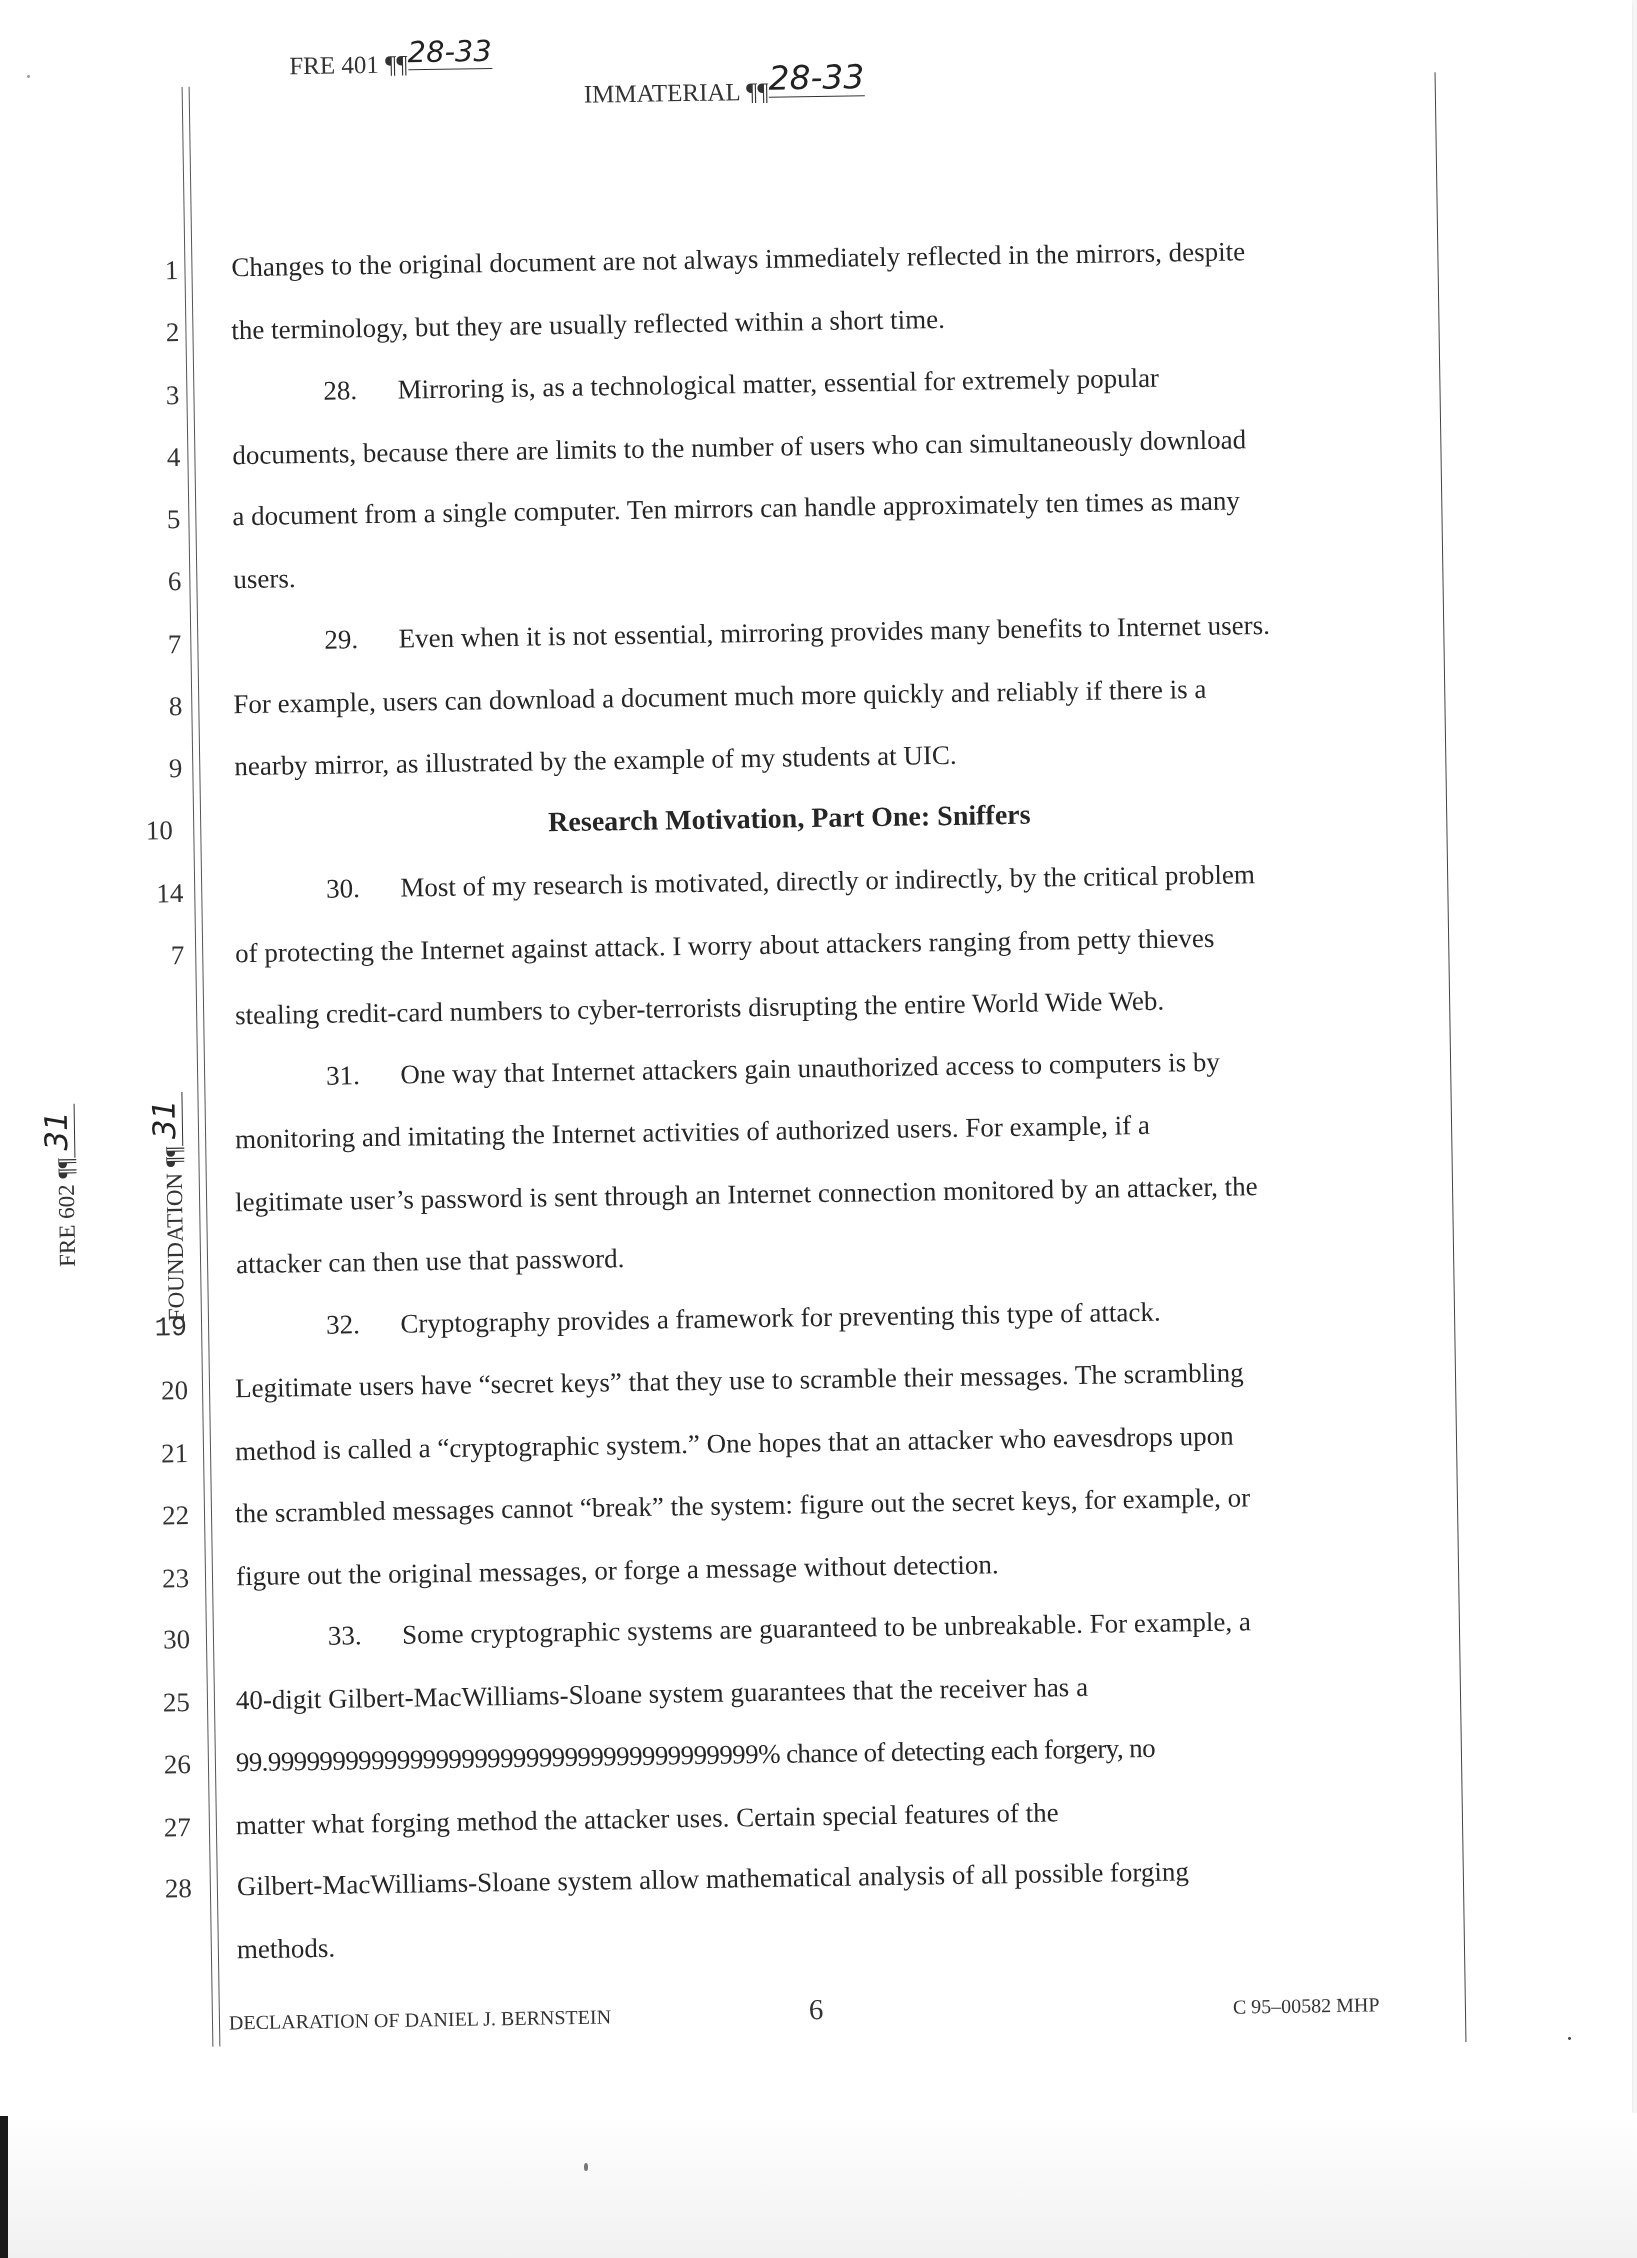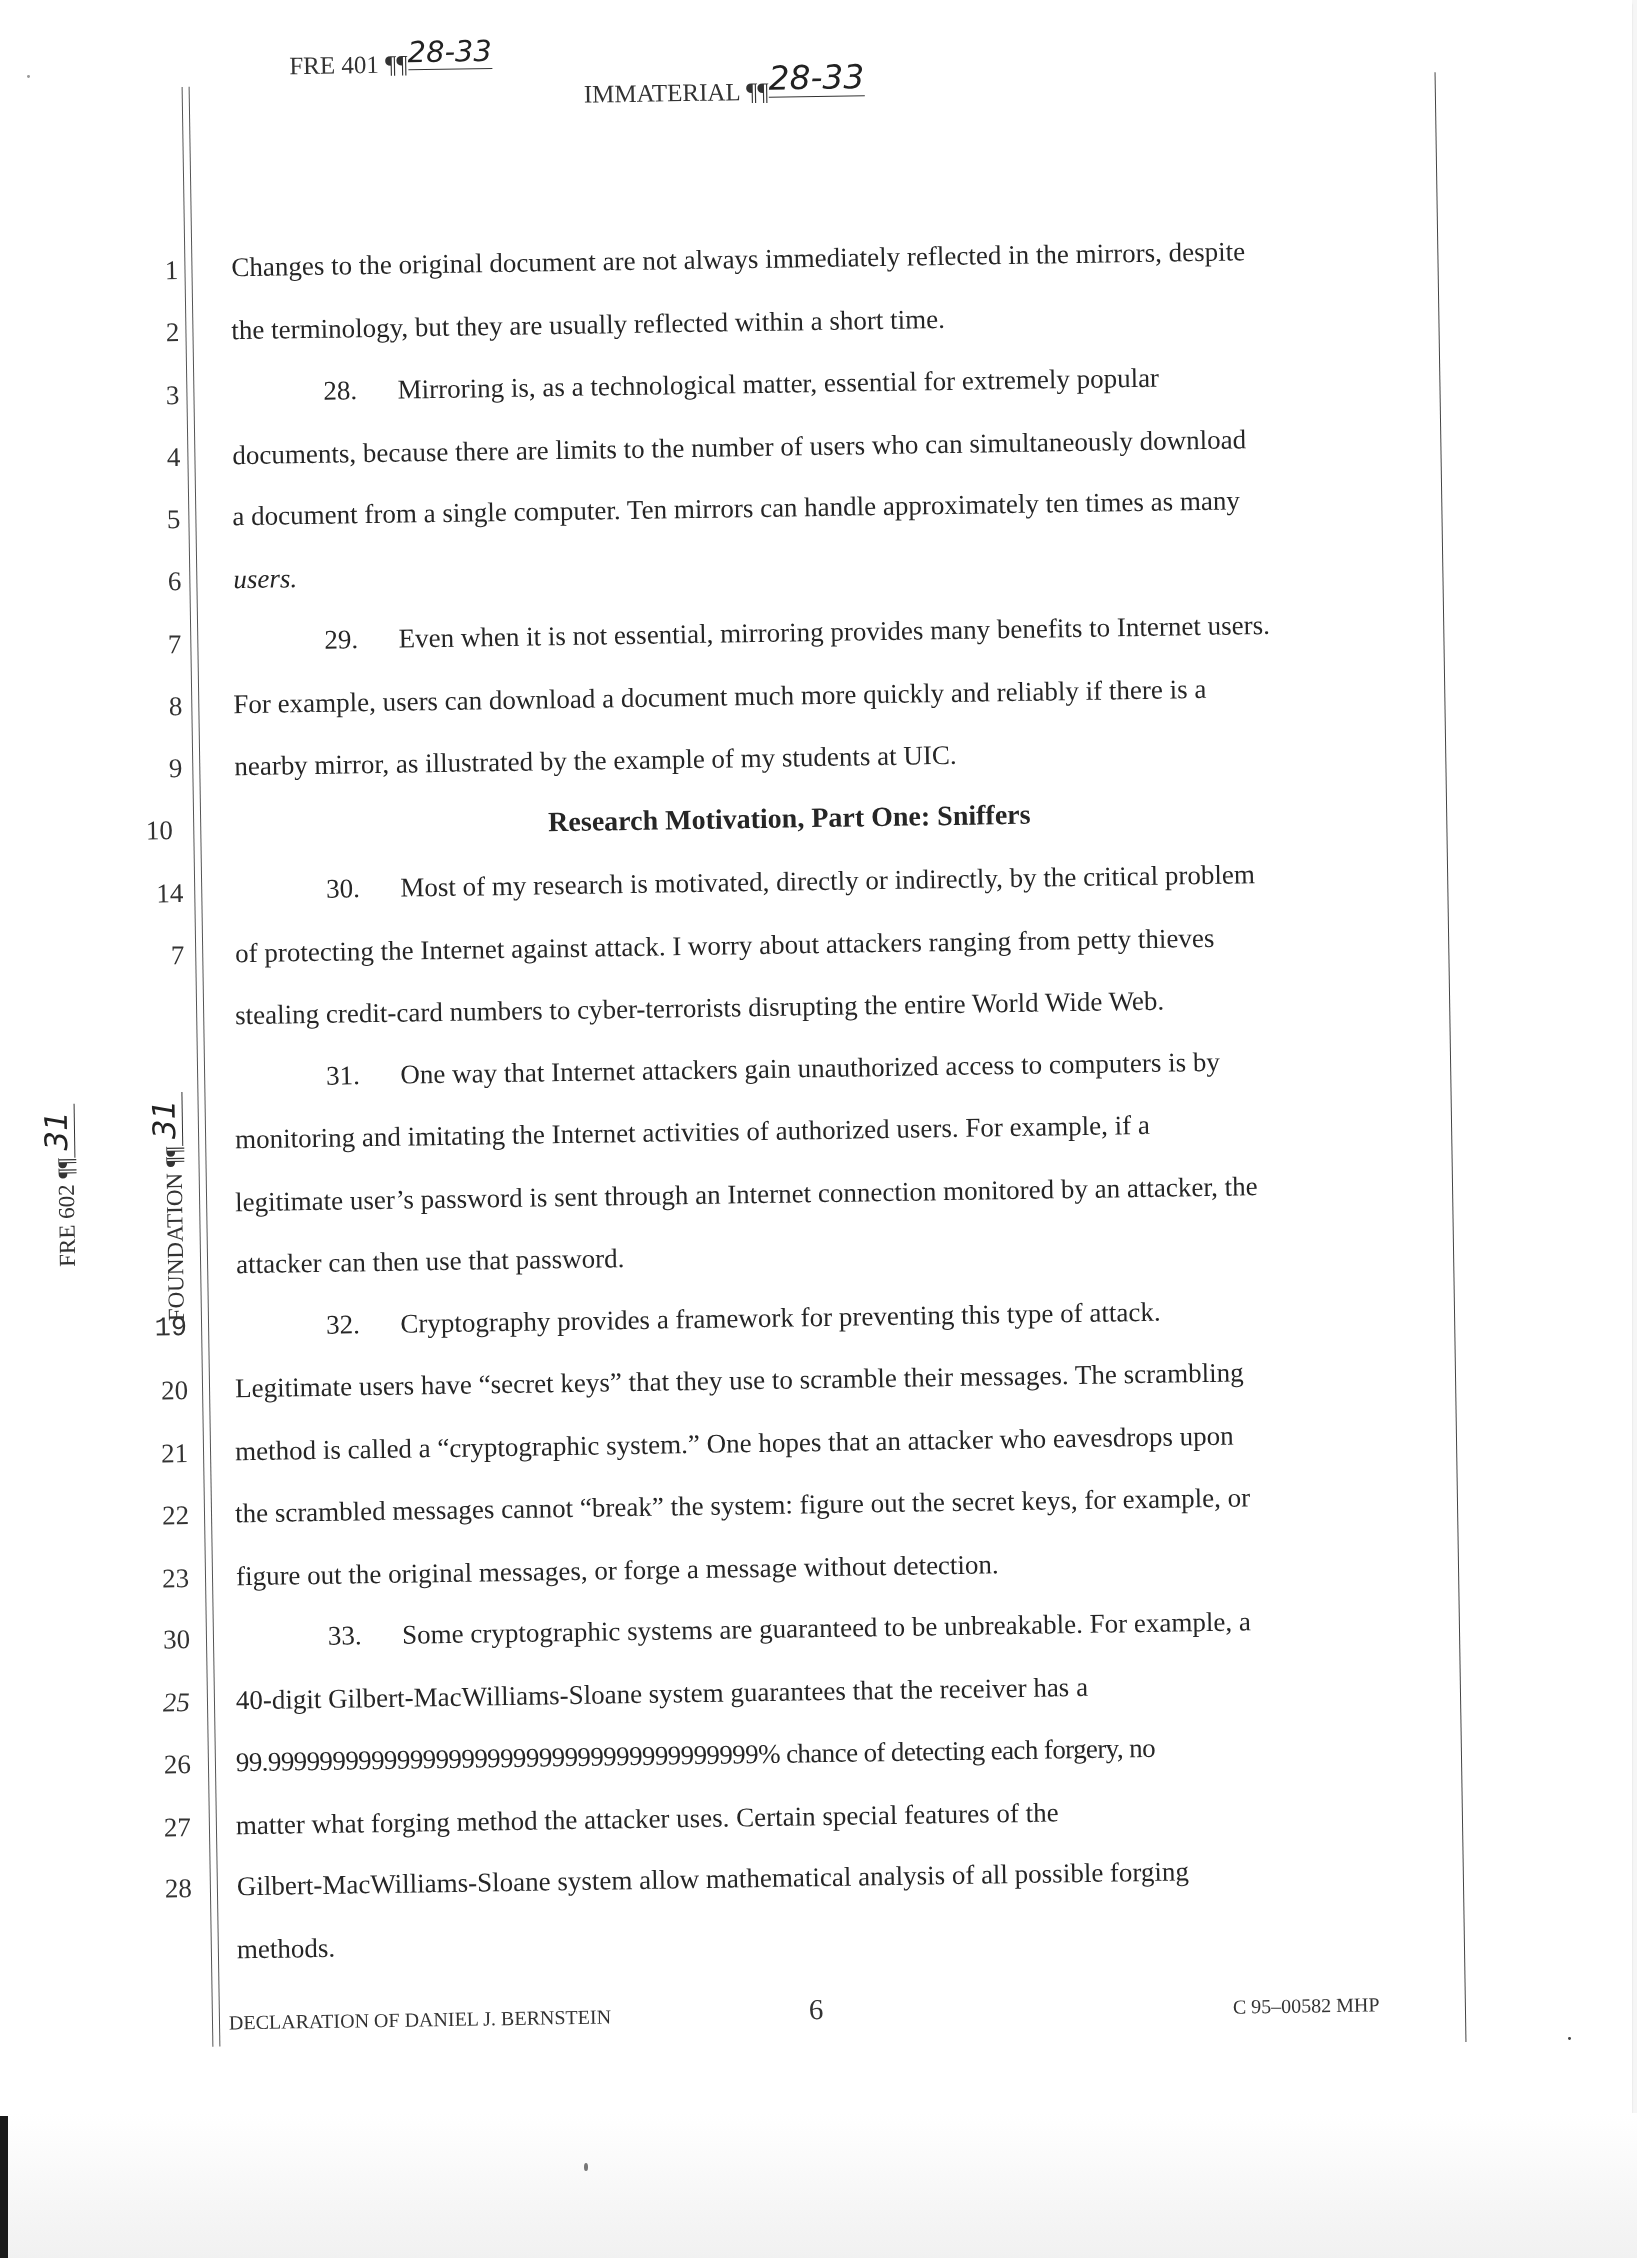--- a/index.html
+++ b/index.html
@@ -67,33 +67,33 @@
       <div class="ln" style="left:139px; top:743px;">9</div>
       <div class="ln" style="left:139px; top:805px;text-align:center;">10</div>
       <div class="ln" style="left:138px; top:868px;">14</div>
       <div class="ln" style="left:138px; top:930px;">7</div>
       <div class="ln" style="left:135px; top:1303px;font-family:Liberation Mono, monospace;">19</div>
       <div class="ln" style="left:135px; top:1365px;">20</div>
       <div class="ln" style="left:134px; top:1428px;">21</div>
       <div class="ln" style="left:134px; top:1490px;">22</div>
       <div class="ln" style="left:133px; top:1553px;">23</div>
       <div class="ln" style="left:133px; top:1614px;">30</div>
-      <div class="ln" style="left:132px; top:1677px;font-style:italic;">25</div>
+      <div class="ln" style="left:132px; top:1677px;">25</div>
       <div class="ln" style="left:132px; top:1739px;">26</div>
       <div class="ln" style="left:131px; top:1802px;">27</div>
       <div class="ln" style="left:131px; top:1863px;">28</div>
     </div>
 
     <div>
       <div class="tl" style="left:244px; top:243px;">Changes to the original document are not always immediately reflected in the mirrors, despite</div>
       <div class="tl" style="left:243px; top:306px;">the terminology, but they are usually reflected within a short time.</div>
       <div class="tl" style="left:334px; top:368px;">28.  Mirroring is, as a technological matter, essential for extremely popular</div>
       <div class="tl" style="left:242px; top:431px;">documents, because there are limits to the number of users who can simultaneously download</div>
       <div class="tl" style="left:241px; top:492px;">a document from a single computer.  Ten mirrors can handle approximately ten times as many</div>
-      <div class="tl" style="left:241px; top:555px;font-style:italic;">users.</div>
+      <div class="tl" style="left:241px; top:555px;">users.</div>
       <div class="tl" style="left:331px; top:617px;">29.  Even when it is not essential, mirroring provides many benefits to Internet users.</div>
       <div class="tl" style="left:239px; top:680px;">For example, users can download a document much more quickly and reliably if there is a</div>
       <div class="tl" style="left:239px; top:742px;">nearby mirror, as illustrated by the example of my students at UIC.</div>
       <div class="tl heading" style="left:552px; top:802px;">Research Motivation, Part One: Sniffers</div>
       <div class="tl" style="left:329px; top:866px;">30.  Most of my research is motivated, directly or indirectly, by the critical problem</div>
       <div class="tl" style="left:237px; top:929px;">of protecting the Internet against attack.  I worry about attackers ranging from petty thieves</div>
       <div class="tl" style="left:236px; top:991px;">stealing credit-card numbers to cyber-terrorists disrupting the entire World Wide Web.</div>
       <div class="tl" style="left:326px; top:1053px;">31.  One way that Internet attackers gain unauthorized access to computers is by</div>
       <div class="tl" style="left:234px; top:1115px;">monitoring and imitating the Internet activities of authorized users.  For example, if a</div>
       <div class="tl" style="left:233px; top:1178px;">legitimate user’s password is sent through an Internet connection monitored by an attacker, the</div>

